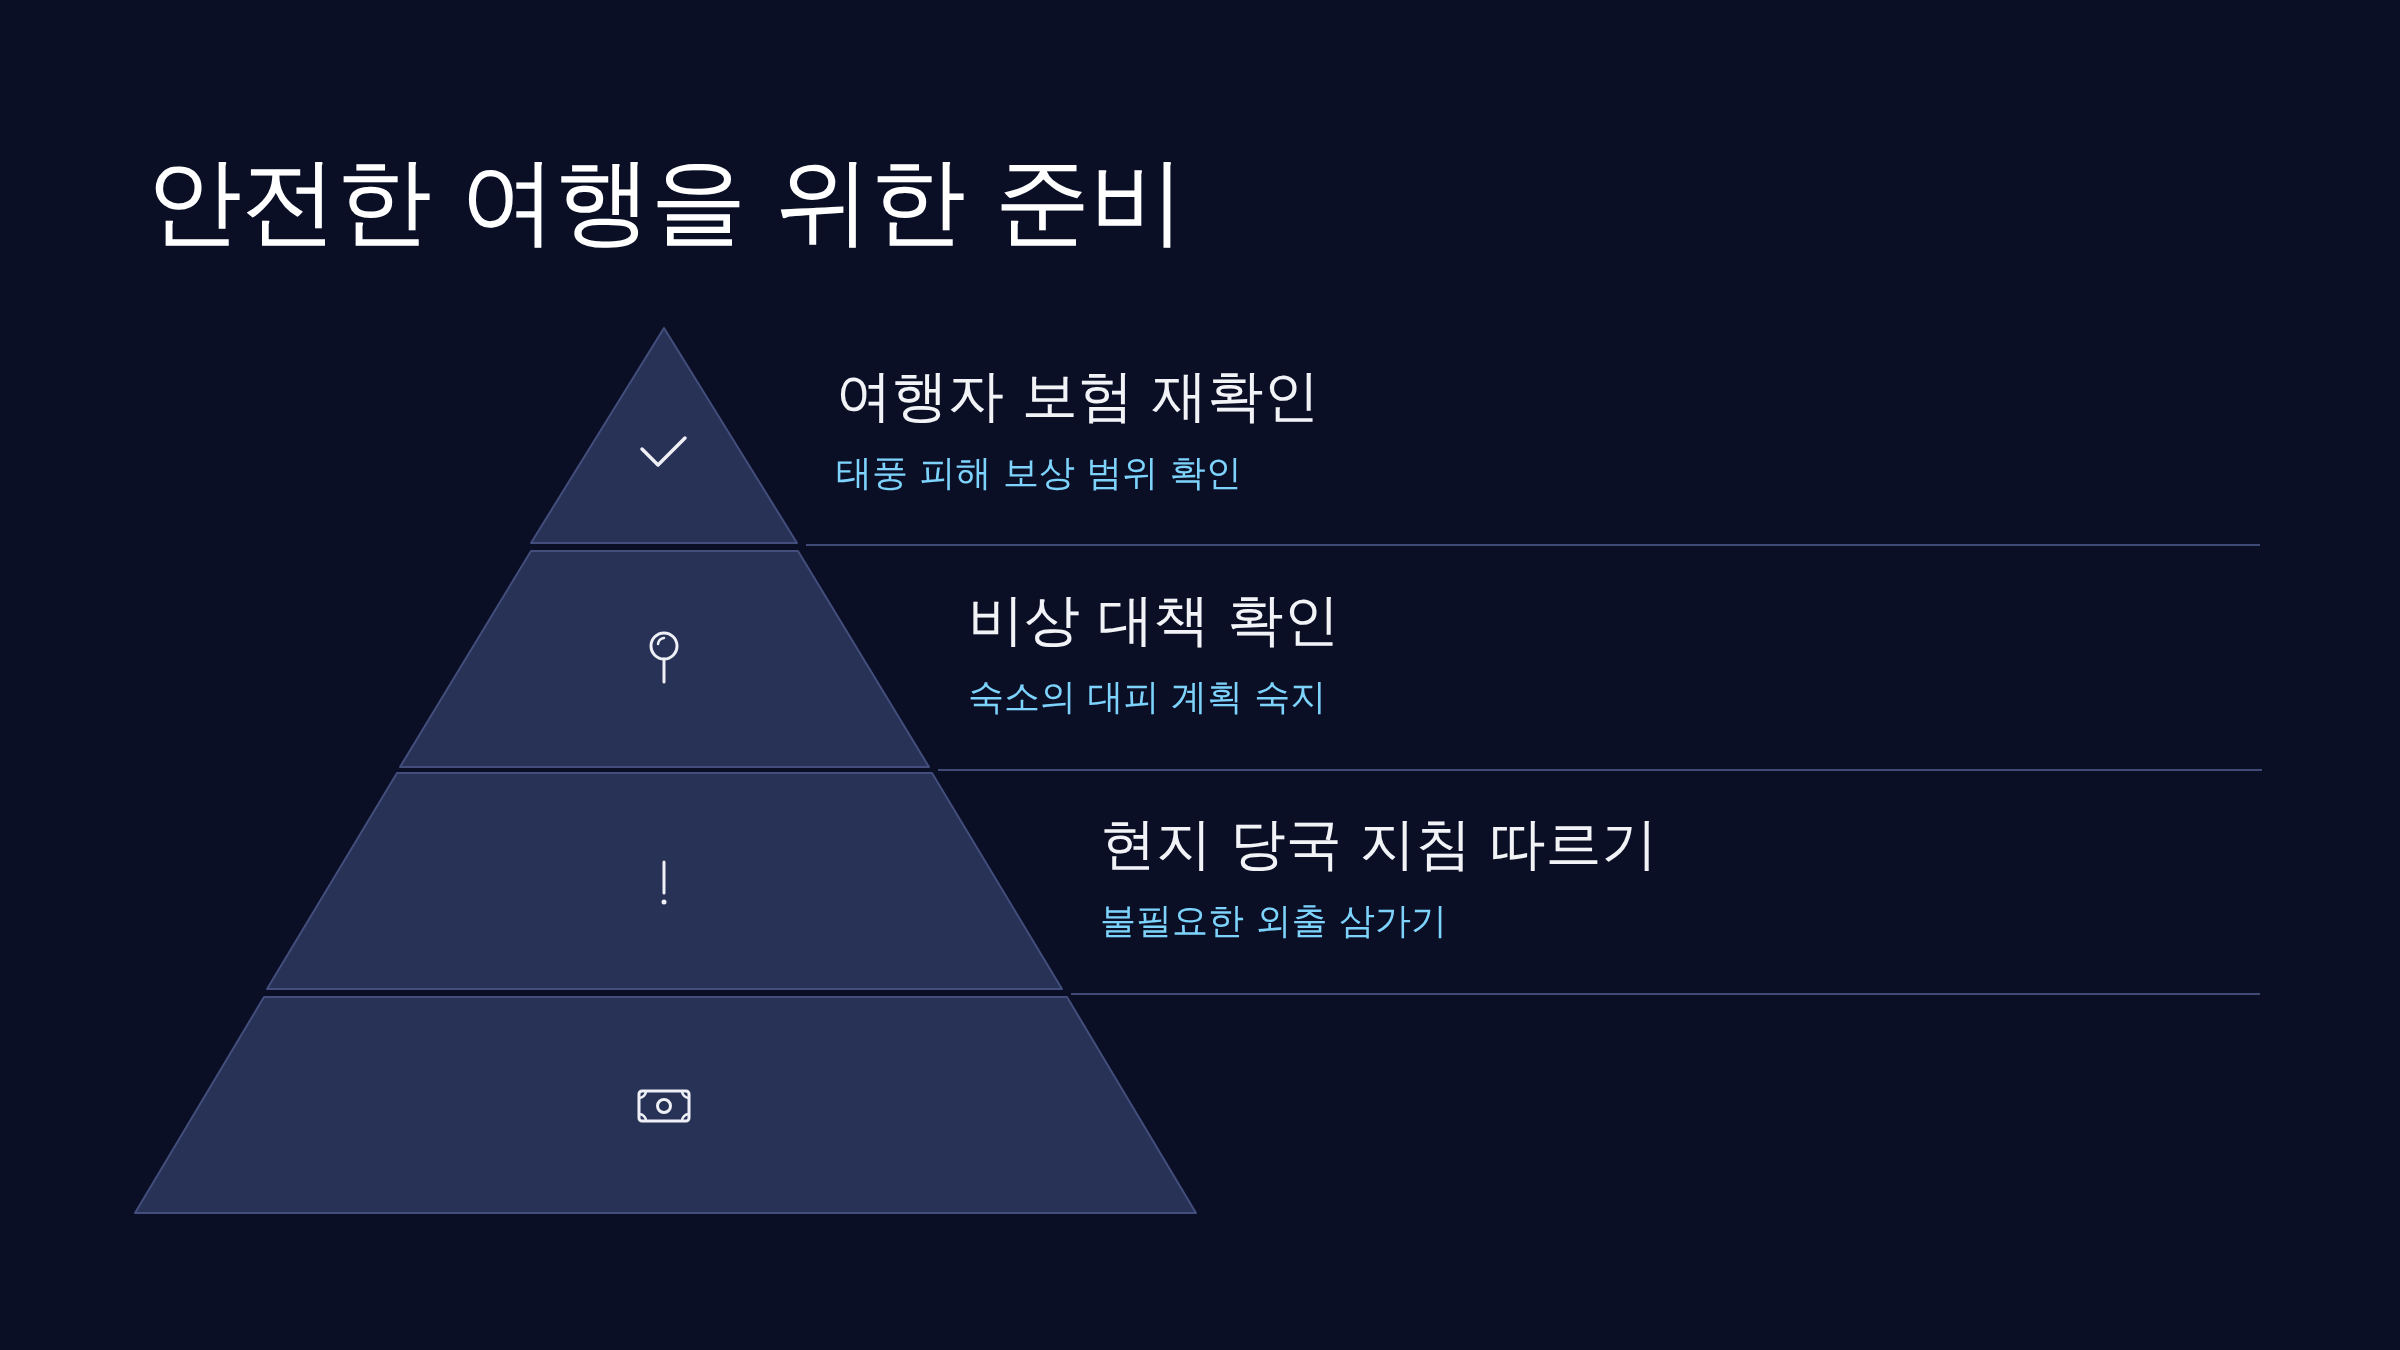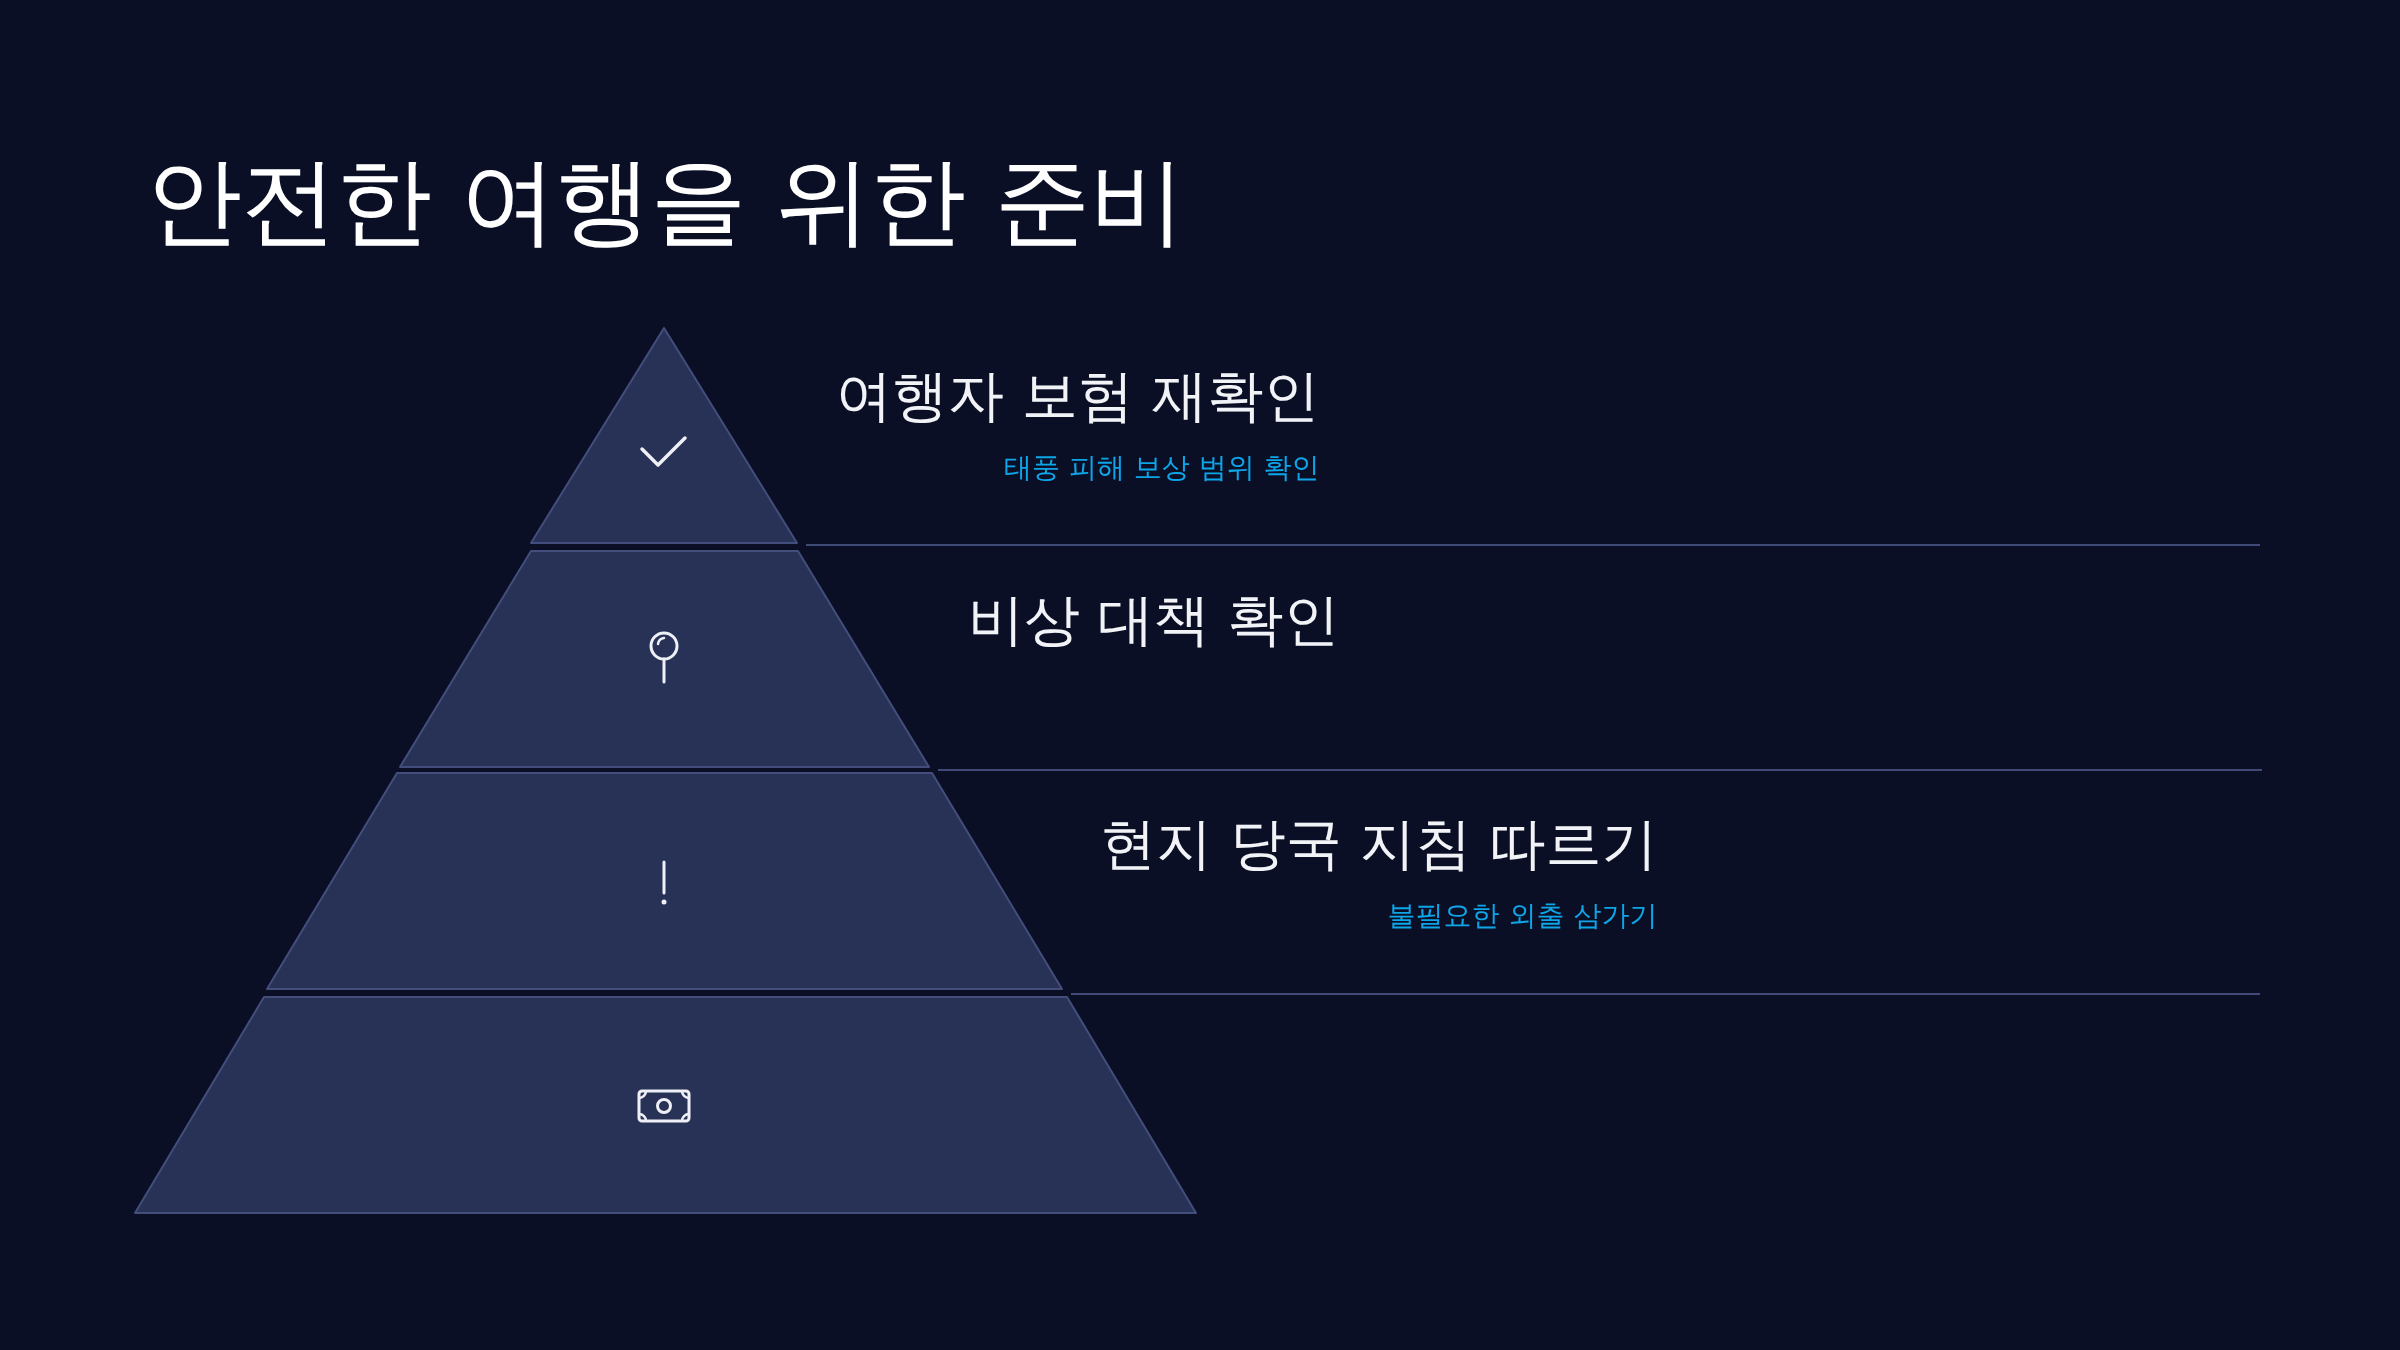--- a/index.html
+++ b/index.html
@@ -38,26 +38,25 @@
       position: absolute;
       white-space: nowrap;
     }
     .tier-heading {
       font-size: 56px;
       line-height: 1.2;
       color: #f2f3f7;
       font-weight: 400;
     }
     .tier-desc {
-      font-size: 28px;
+      font-size: 36px;
       line-height: 1.2;
-      color: #0ea5e9;
+      color: #7dd3fc;
       margin-top: 22px;
       font-weight: 400;
-      text-align: right;
     }
   </style>
 </head>
 <body>
 
 <h1 class="page-title">안전한 여행을 위한 준비</h1>
 
 <svg class="pyramid" viewBox="0 0 2400 1350" xmlns="http://www.w3.org/2000/svg">
 
   <line x1="806" y1="545" x2="2260" y2="545" stroke="#3f4a77" stroke-width="2"></line>
@@ -101,20 +100,21 @@
   </g>
 </svg>
 
 <div class="tier-text" style="left:836px; top:362px;">
   <div class="tier-heading">여행자 보험 재확인</div>
   <div class="tier-desc">태풍 피해 보상 범위 확인</div>
 </div>
 
 <div class="tier-text" style="left:968px; top:586px;">
   <div class="tier-heading">비상 대책 확인</div>
+  <div class="tier-desc">숙소의 대피 계획 숙지</div>
 </div>
 
 <div class="tier-text" style="left:1100px; top:810px;">
   <div class="tier-heading">현지 당국 지침 따르기</div>
   <div class="tier-desc">불필요한 외출 삼가기</div>
 </div>
 
 <div class="tier-text" style="left:1232px; top:1034px;">
 </div>
 

